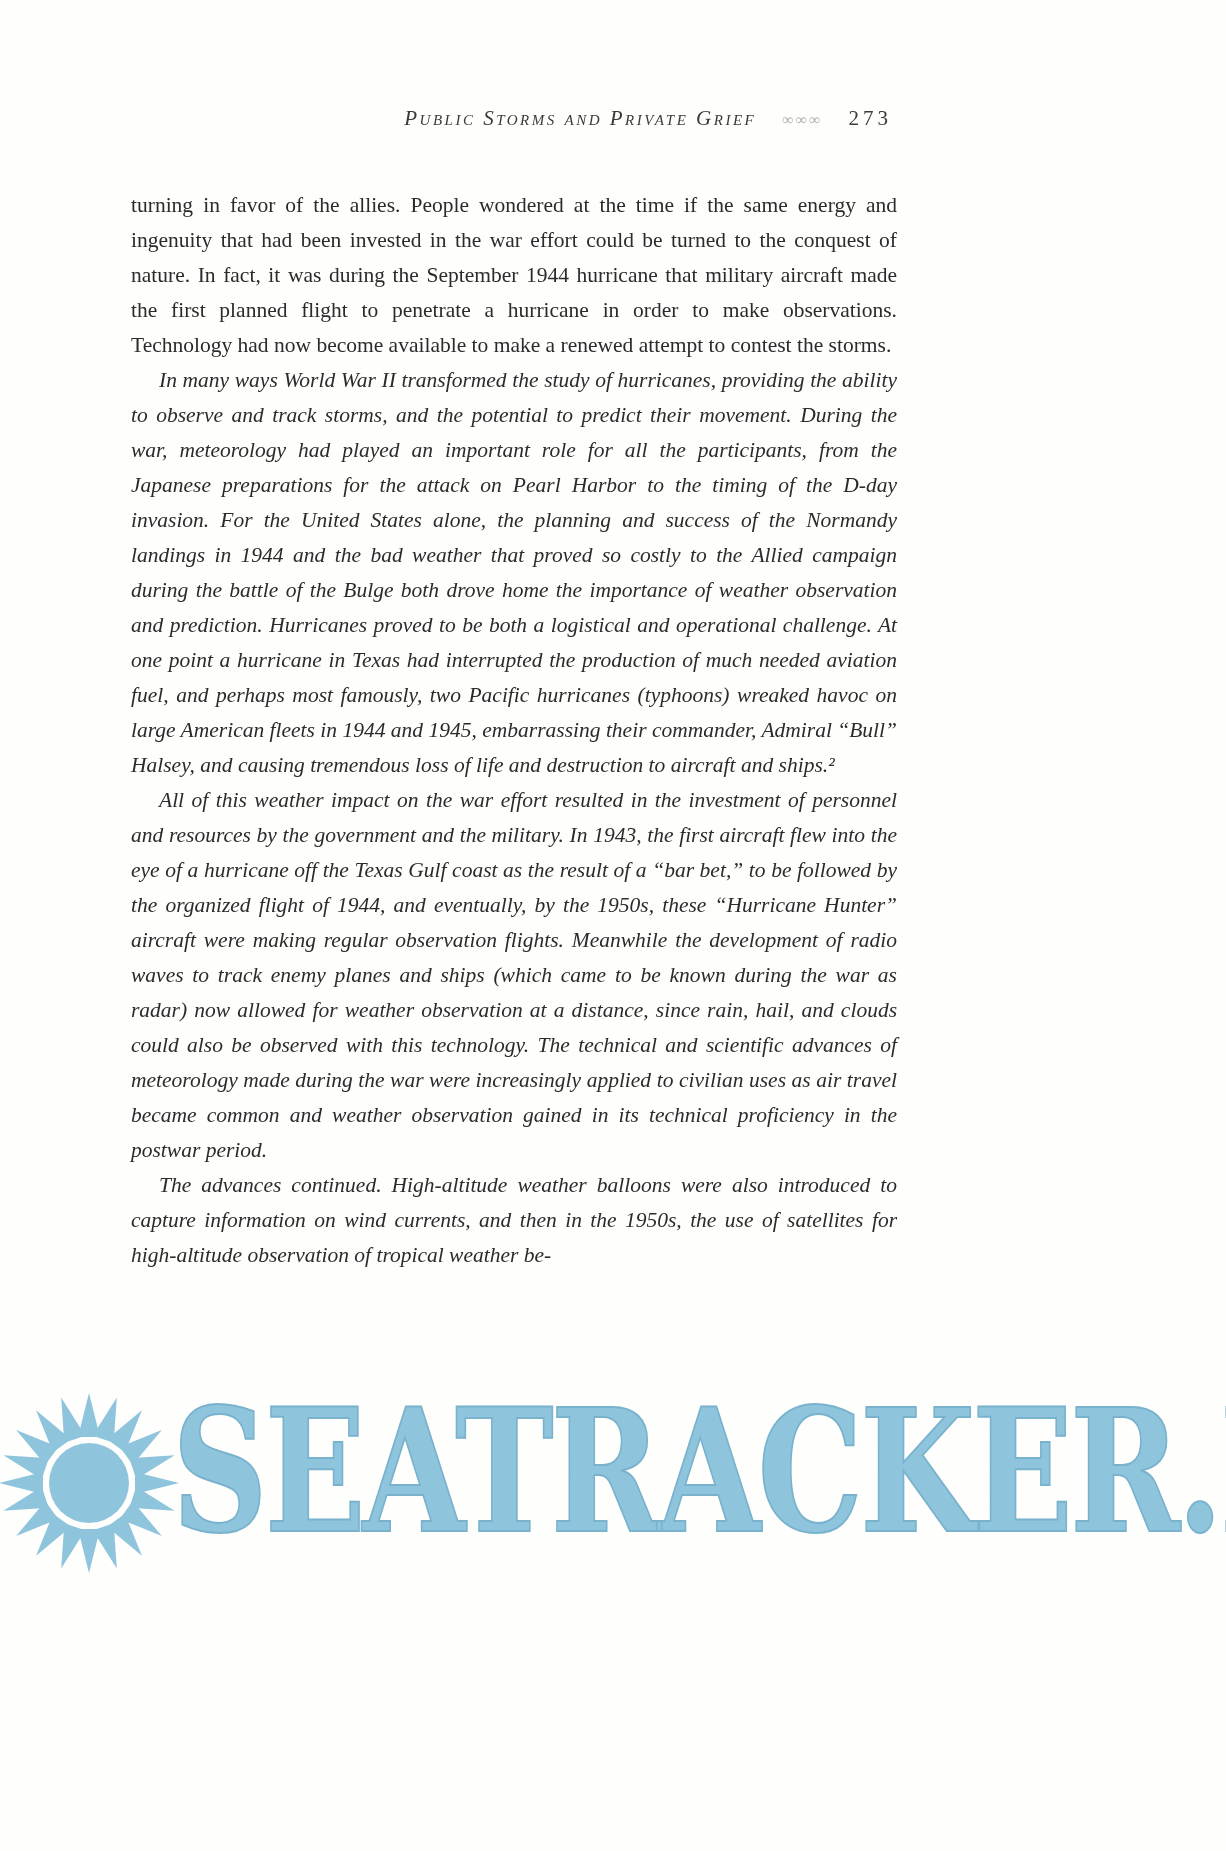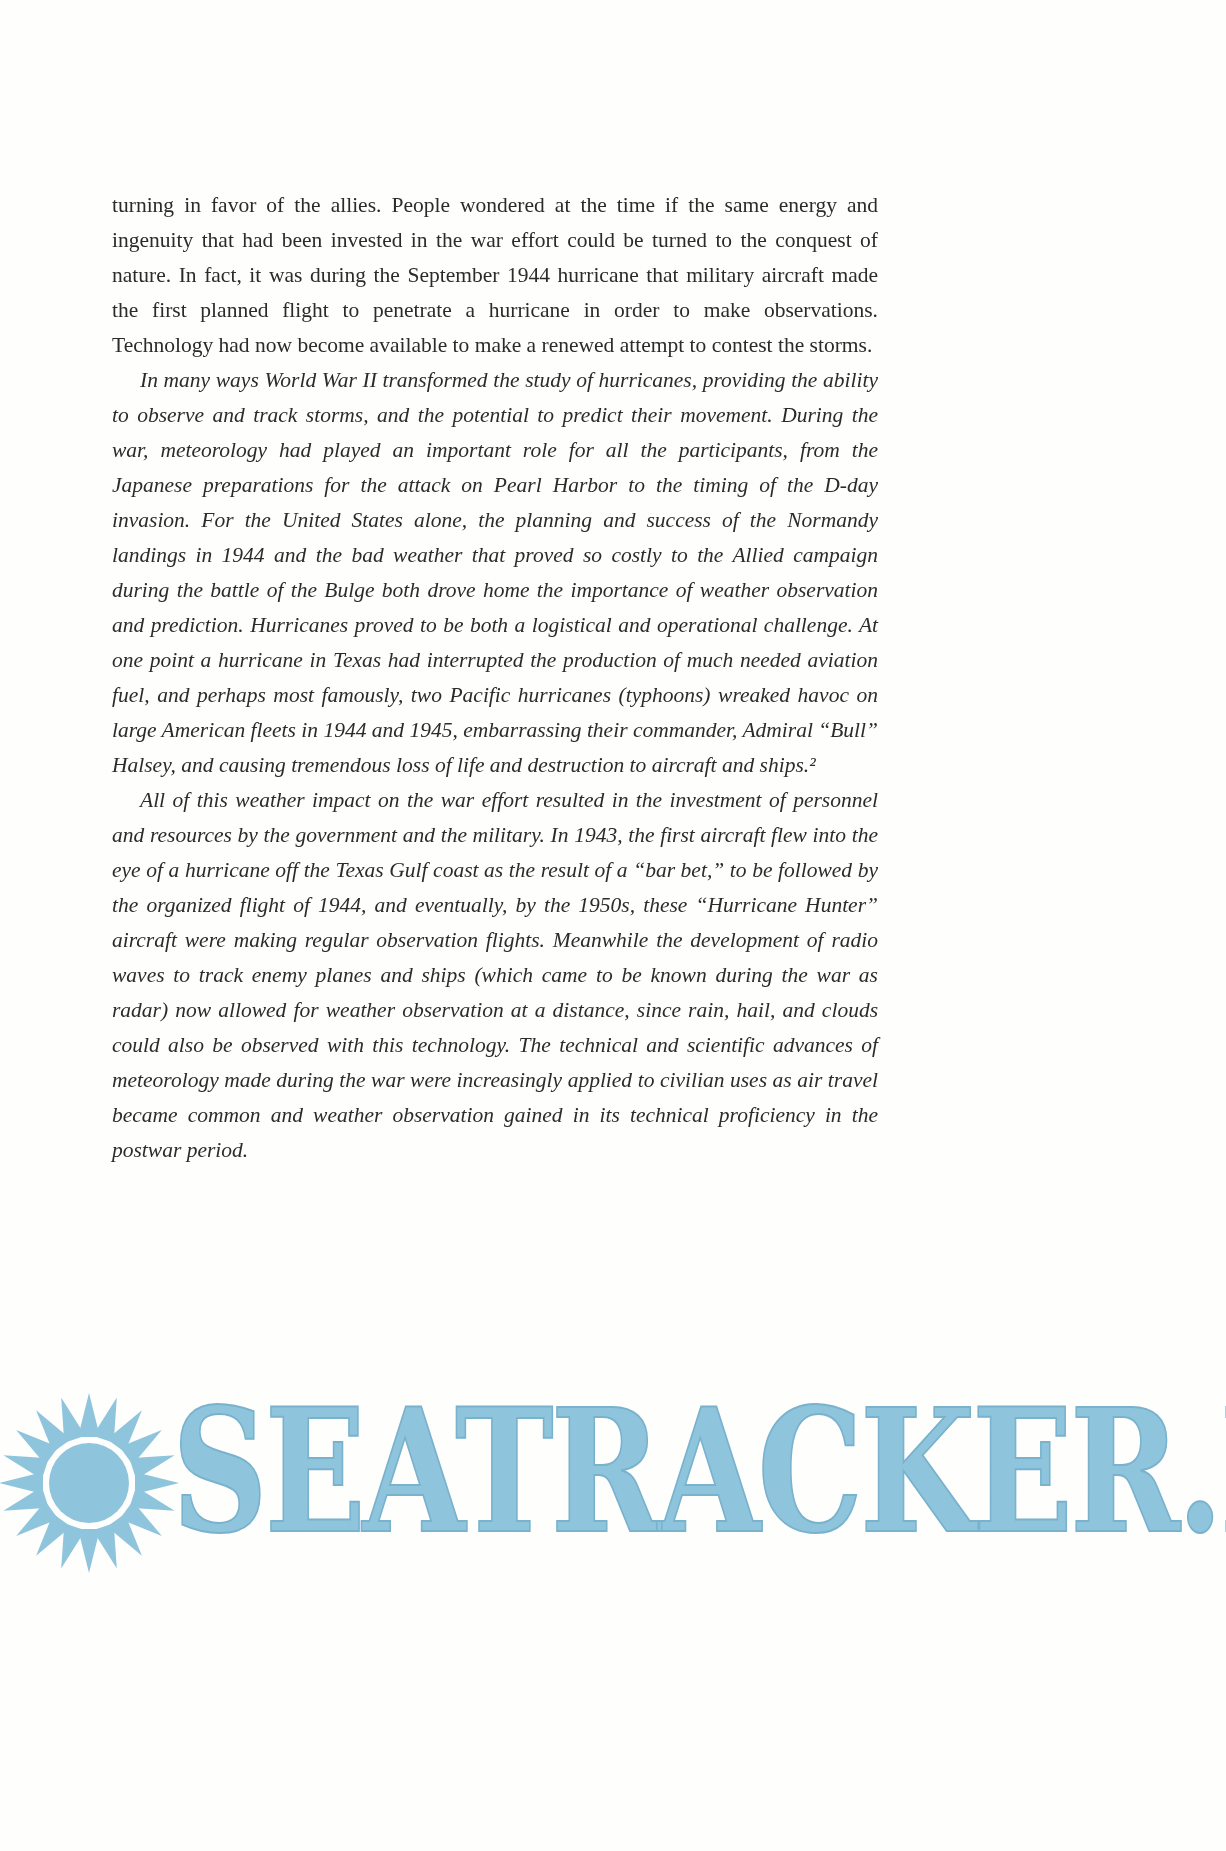--- a/index.html
+++ b/index.html
@@ -40,21 +40,21 @@
   .page-number {
     font-size: 21px;
     letter-spacing: 4px;
     color: #3a3a3a;
   }
 
   
   .body-text {
     position: absolute;
     top: 188px;
-    left: 112px;
+    left: 131px;
     width: 766px;
   }
   .para {
     font-size: 21.5px;
     line-height: 35px;
     text-align: justify;
     color: #2b2b2b;
   }
   .para.indent { text-indent: 28px; font-style: italic; }
 
@@ -87,25 +87,31 @@
     display: inline-block;
     transform: scaleX(0.78);
     transform-origin: left top;
   }
 </style>
 </head>
 <body>
 
 <div class="page">
 
+  <header class="running-header">
+    <span class="header-title">Public Storms and Private Grief</span>
+    <span class="header-ornament">∞∞∞</span>
+    <span class="page-number">273</span>
+  </header>
 
   <main class="body-text">
     <p class="para">turning in favor of the allies. People wondered at the time if the same energy and ingenuity that had been invested in the war effort could be turned to the conquest of nature. In fact, it was during the September 1944 hurricane that military aircraft made the first planned flight to penetrate a hurricane in order to make observations. Technology had now become available to make a renewed attempt to contest the storms.</p>
     <p class="para indent">In many ways World War II transformed the study of hurricanes, providing the ability to observe and track storms, and the potential to predict their movement. During the war, meteorology had played an important role for all the participants, from the Japanese preparations for the attack on Pearl Harbor to the timing of the D-day invasion. For the United States alone, the planning and success of the Normandy landings in 1944 and the bad weather that proved so costly to the Allied campaign during the battle of the Bulge both drove home the importance of weather observation and prediction. Hurricanes proved to be both a logistical and operational challenge. At one point a hurricane in Texas had interrupted the production of much needed aviation fuel, and perhaps most famously, two Pacific hurricanes (typhoons) wreaked havoc on large American fleets in 1944 and 1945, embarrassing their commander, Admiral “Bull” Halsey, and causing tremendous loss of life and destruction to aircraft and ships.²</p>
     <p class="para indent">All of this weather impact on the war effort resulted in the investment of personnel and resources by the government and the military. In 1943, the first aircraft flew into the eye of a hurricane off the Texas Gulf coast as the result of a “bar bet,” to be followed by the organized flight of 1944, and eventually, by the 1950s, these “Hurricane Hunter” aircraft were making regular observation flights. Meanwhile the development of radio waves to track enemy planes and ships (which came to be known during the war as radar) now allowed for weather observation at a distance, since rain, hail, and clouds could also be observed with this technology. The technical and scientific advances of meteorology made during the war were increasingly applied to civilian uses as air travel became common and weather observation gained in its technical proficiency in the postwar period.</p>
+    <p class="para indent">The advances continued. High-altitude weather balloons were also introduced to capture information on wind currents, and then in the 1950s, the use of satellites for high-altitude observation of tropical weather be-</p>
   </main>
 
   <div class="watermark">
     <svg class="sun-logo" width="190" height="190" viewBox="0 0 190 190" aria-hidden="true">
       <defs>
         <polygon id="ray" points="95,5 84,49 106,49" fill="#8fc4dd"></polygon>
       </defs>
       <circle cx="95" cy="95" r="40" fill="#8fc4dd"></circle>
       <use href="#ray" xlink:href="#ray"></use>
       <use href="#ray" xlink:href="#ray" transform="rotate(18 95 95)"></use>

